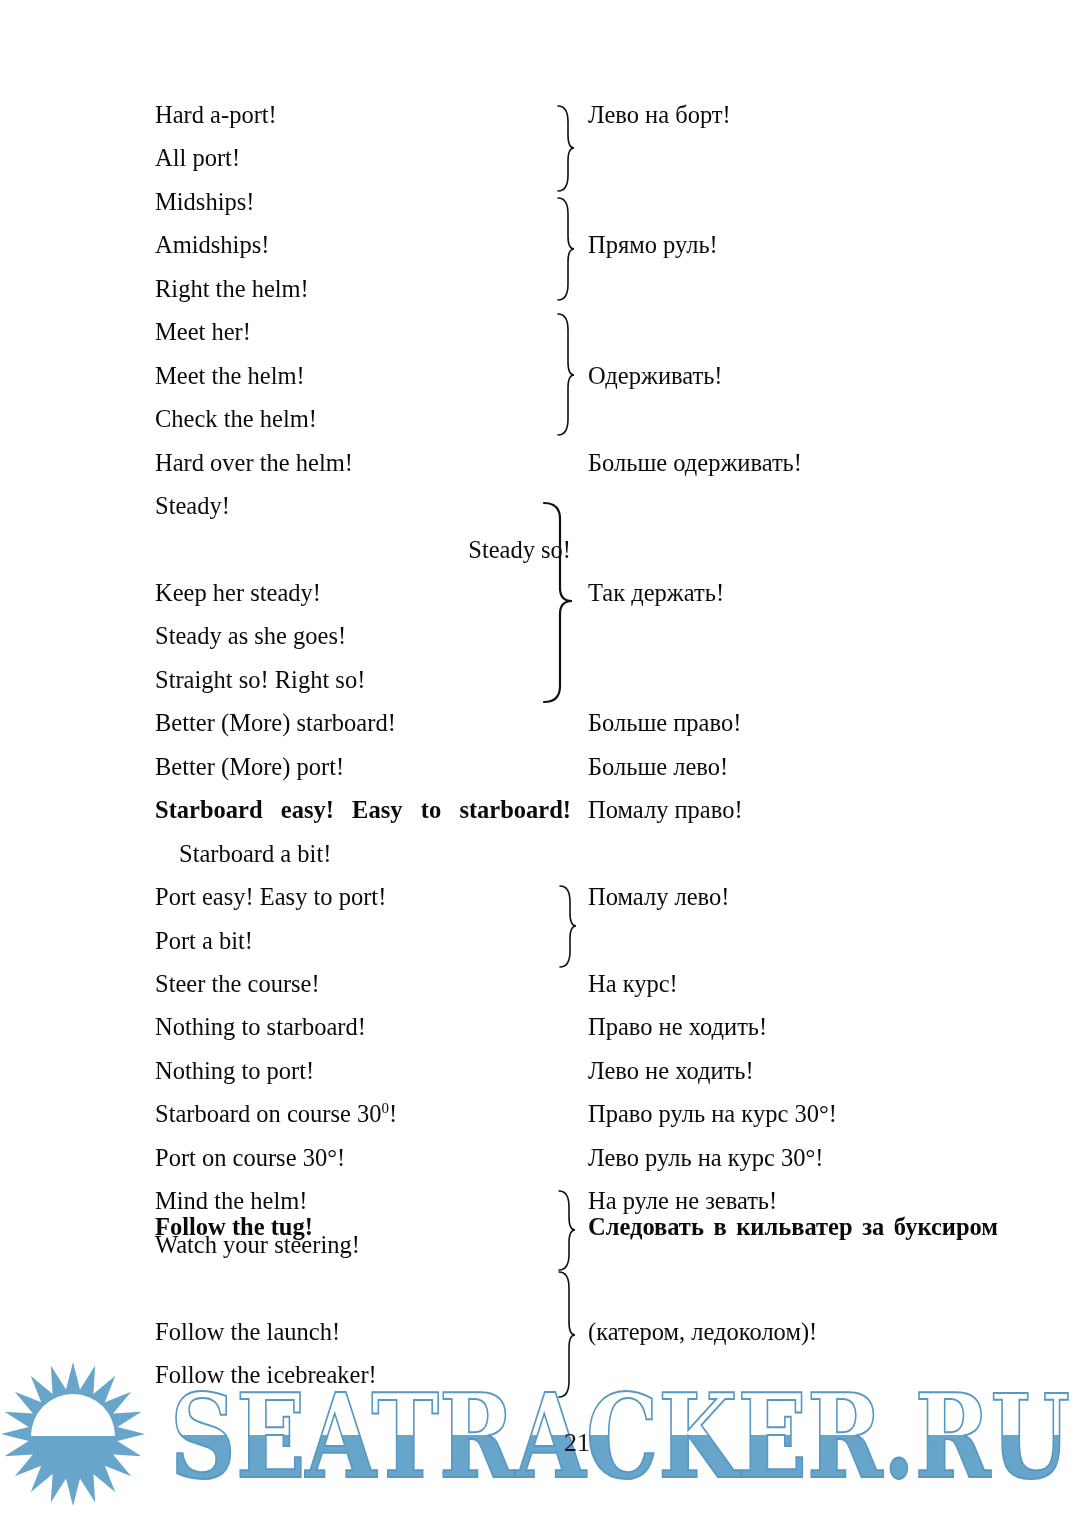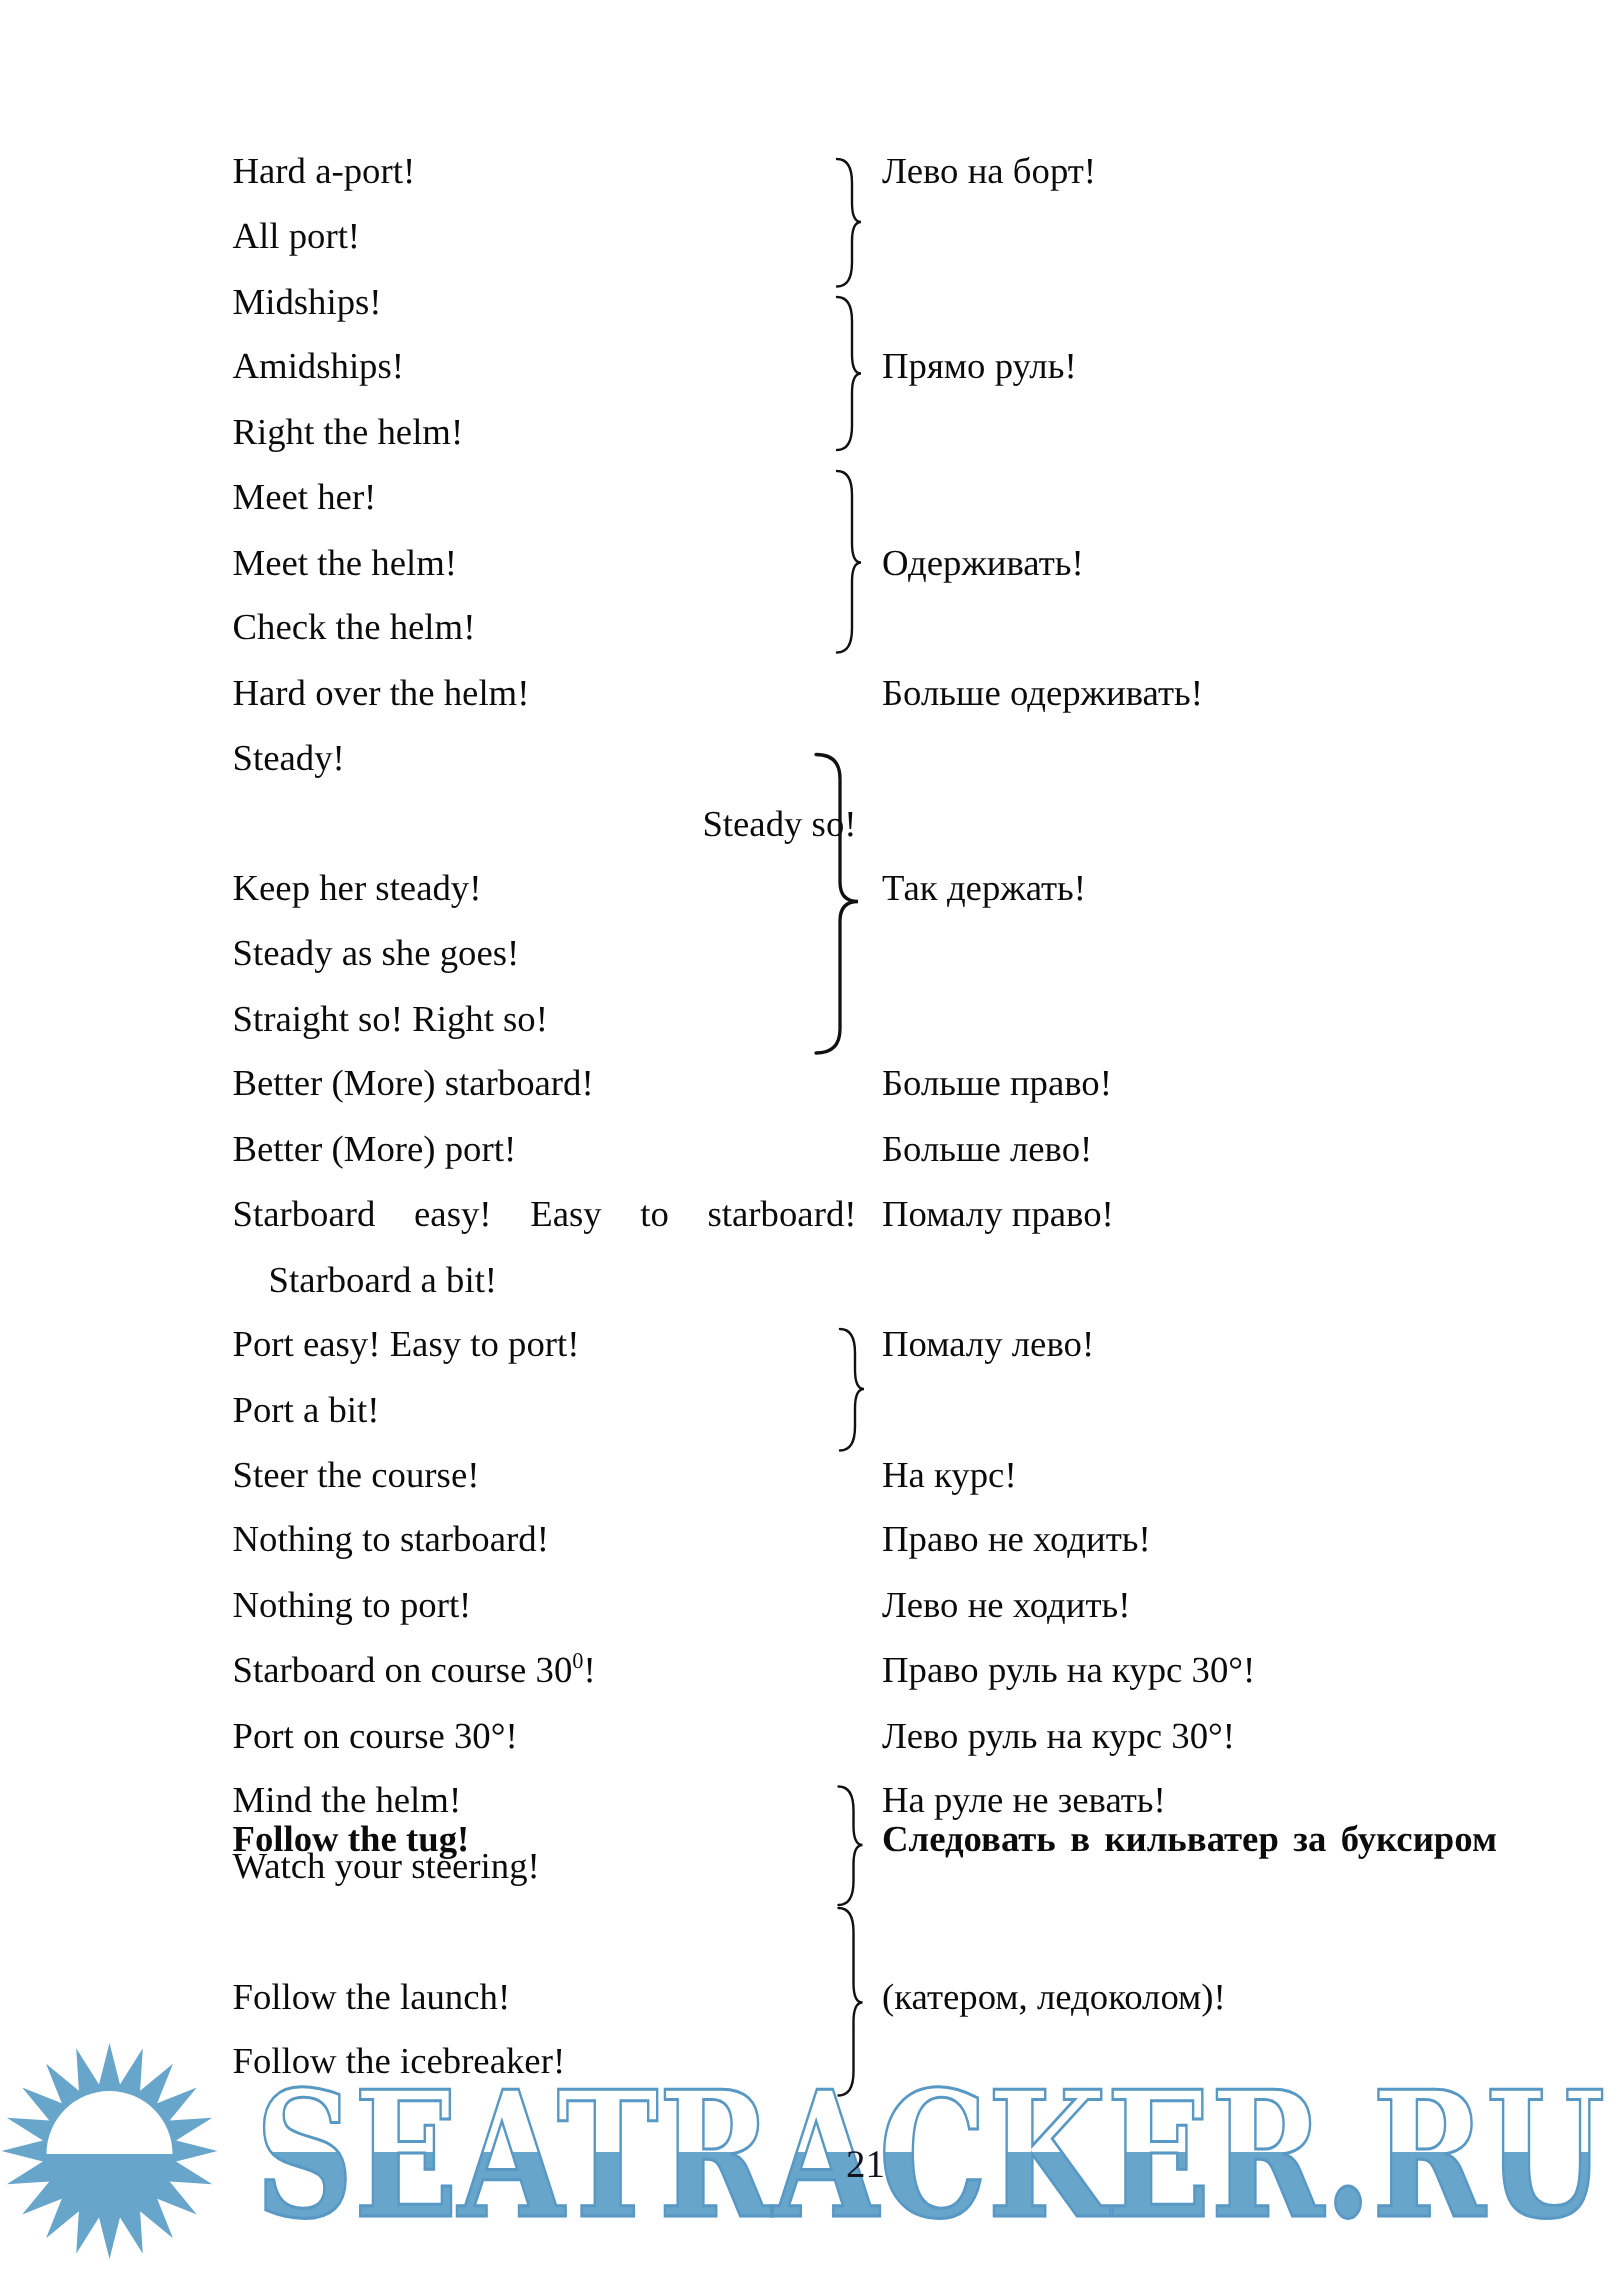--- a/index.html
+++ b/index.html
@@ -22,20 +22,21 @@
   #rows { position: absolute; left: 0; top: 0; width: 1080px; height: 1515px; z-index: 2; }
   .row { position: absolute; left: 155px; width: 850px; height: 44px; }
   .cell-en {
     position: absolute; left: 0; top: 0; width: 416px;
     font-size: 24.5px; line-height: 36px; white-space: nowrap;
   }
   .cell-en.justify {
     white-space: normal;
     text-align: justify;
     text-align-last: justify;
+    font-weight: bold;
   }
   .cell-ru {
     position: absolute; left: 433px; top: 0; width: 410px;
     font-size: 24.5px; line-height: 36px;
   }
   .cell-ru.justify {
     text-align: justify;
     text-align-last: justify;
   }
   .sup0 {

